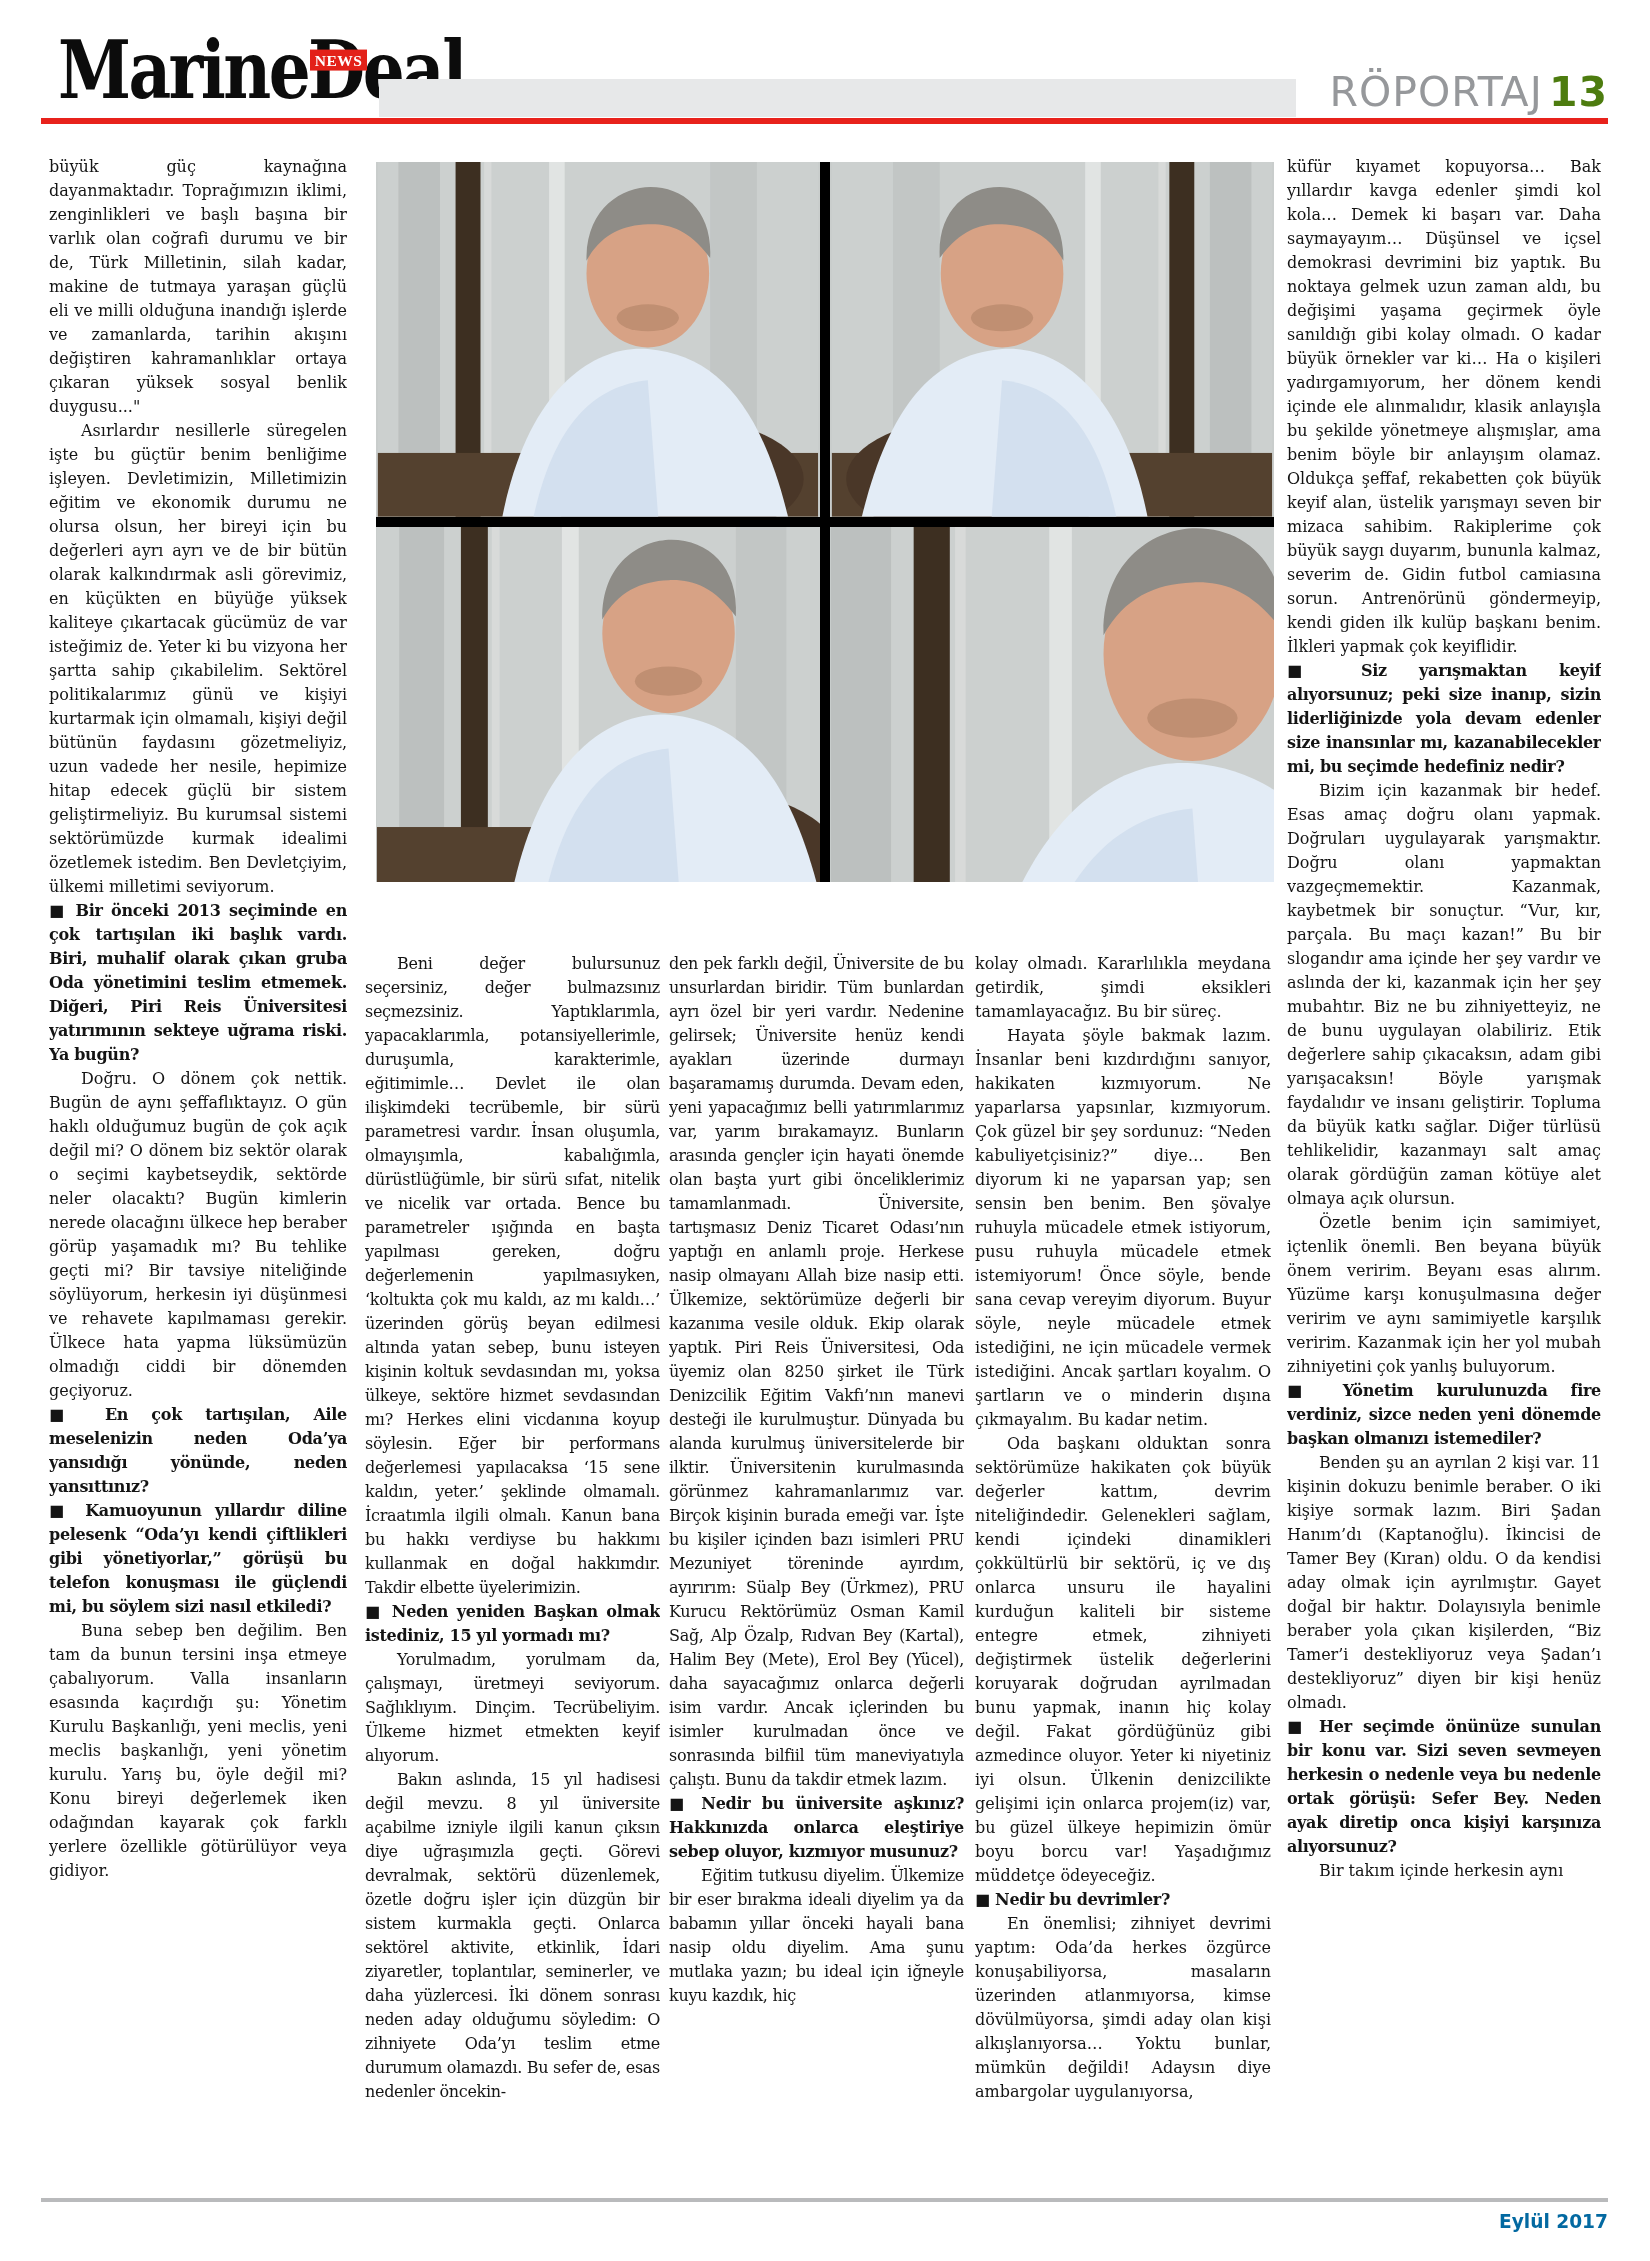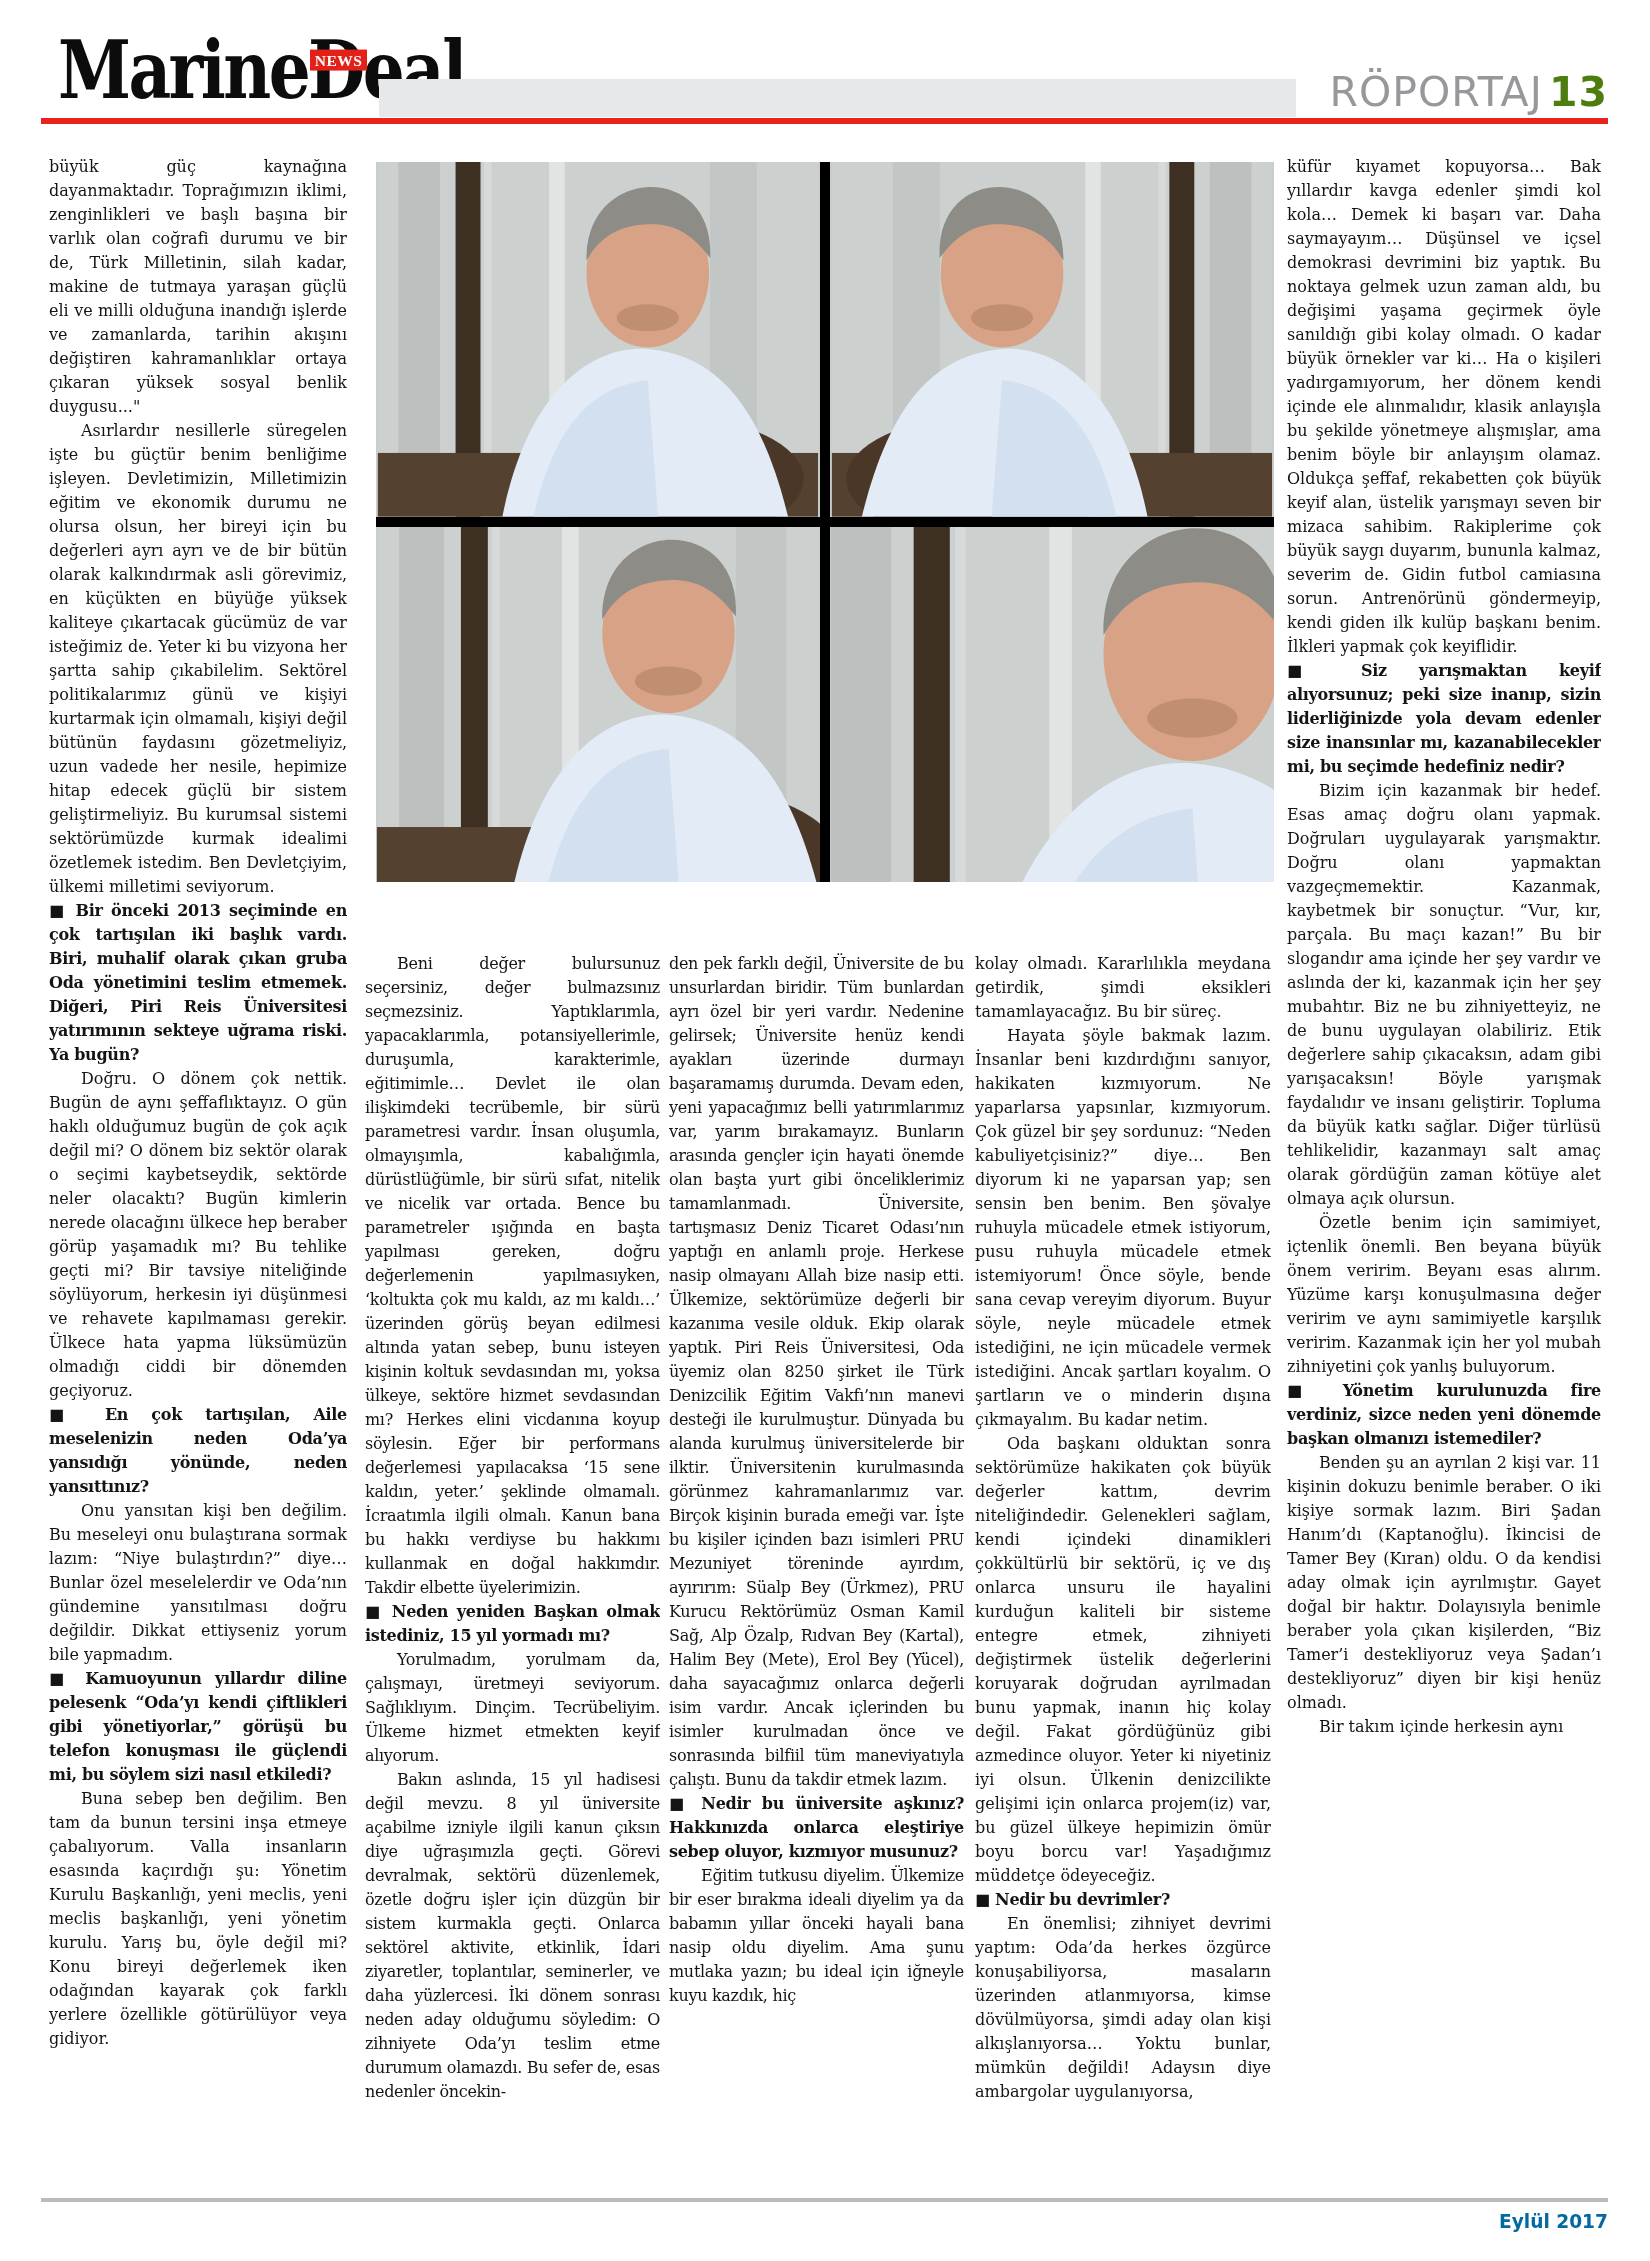--- a/index.html
+++ b/index.html
@@ -104,21 +104,20 @@
       </div>
   </div>
 
   <div id="col1" class="col">
 
   <p class="para p-lead">büyük güç kaynağına dayanmaktadır. Toprağımızın iklimi, zenginlikleri ve başlı başına bir varlık olan coğrafi durumu ve bir de, Türk Milletinin, silah kadar, makine de tutmaya yaraşan güçlü eli ve milli olduğuna inandığı işlerde ve zamanlarda, tarihin akışını değiştiren kahramanlıklar ortaya çıkaran yüksek sosyal benlik duygusu..."</p>
       <p class="para p-body">Asırlardır nesillerle süregelen işte bu güçtür benim benliğime işleyen. Devletimizin, Milletimizin eğitim ve ekonomik durumu ne olursa olsun, her bireyi için bu değerleri ayrı ayrı ve de bir bütün olarak kalkındırmak asli görevimiz, en küçükten en büyüğe yüksek kaliteye çıkartacak gücümüz de var isteğimiz de. Yeter ki bu vizyona her şartta sahip çıkabilelim. Sektörel politikalarımız günü ve kişiyi kurtarmak için olmamalı, kişiyi değil bütünün faydasını gözetmeliyiz, uzun vadede her nesile, hepimize hitap edecek güçlü bir sistem geliştirmeliyiz. Bu kurumsal sistemi sektörümüzde kurmak idealimi özetlemek istedim. Ben Devletçiyim, ülkemi milletimi seviyorum.</p>
       <p class="para p-q">■ Bir önceki 2013 seçiminde en çok tartışılan iki başlık vardı. Biri, muhalif olarak çıkan gruba Oda yönetimini teslim etmemek. Diğeri, Piri Reis Üniversitesi yatırımının sekteye uğrama riski. Ya bugün?</p>
       <p class="para p-body">Doğru. O dönem çok nettik. Bugün de aynı şeffaflıktayız. O gün haklı olduğumuz bugün de çok açık değil mi? O dönem biz sektör olarak o seçimi kaybetseydik, sektörde neler olacaktı? Bugün kimlerin nerede olacağını ülkece hep beraber görüp yaşamadık mı? Bu tehlike geçti mi? Bir tavsiye niteliğinde söylüyorum, herkesin iyi düşünmesi ve rehavete kapılmaması gerekir. Ülkece hata yapma lüksümüzün olmadığı ciddi bir dönemden geçiyoruz.</p>
       <p class="para p-q">■ En çok tartışılan, Aile meselenizin neden Oda’ya yansıdığı yönünde, neden yansıttınız?</p>
-      <p class="para p-body">Onu yansıtan kişi ben değilim. Bu meseleyi onu bulaştırana sormak lazım: “Niye bulaştırdın?” diye… Bunlar özel meselelerdir ve Oda’nın gündemine yansıtılması doğru değildir. Dikkat ettiyseniz yorum bile yapmadım.</p>
       <p class="para p-q">■ Kamuoyunun yıllardır diline pelesenk “Oda’yı kendi çiftlikleri gibi yönetiyorlar,” görüşü bu telefon konuşması ile güçlendi mi, bu söylem sizi nasıl etkiledi?</p>
       <p class="para p-body">Buna sebep ben değilim. Ben tam da bunun tersini inşa etmeye çabalıyorum. Valla insanların esasında kaçırdığı şu: Yönetim Kurulu Başkanlığı, yeni meclis, yeni meclis başkanlığı, yeni yönetim kurulu. Yarış bu, öyle değil mi? Konu bireyi değerlemek iken odağından kayarak çok farklı yerlere özellikle götürülüyor veya gidiyor.</p>
     </div>
   <div id="col2" class="col">
 
   <p class="para p-body">Beni değer bulursunuz seçersiniz, değer bulmazsınız seçmezsiniz. Yaptıklarımla, yapacaklarımla, potansiyellerimle, duruşumla, karakterimle, eğitimimle… Devlet ile olan ilişkimdeki tecrübemle, bir sürü parametresi vardır. İnsan oluşumla, olmayışımla, kabalığımla, dürüstlüğümle, bir sürü sıfat, nitelik ve nicelik var ortada. Bence bu parametreler ışığında en başta yapılması gereken, doğru değerlemenin yapılmasıyken, ‘koltukta çok mu kaldı, az mı kaldı…’ üzerinden görüş beyan edilmesi altında yatan sebep, bunu isteyen kişinin koltuk sevdasından mı, yoksa ülkeye, sektöre hizmet sevdasından mı? Herkes elini vicdanına koyup söylesin. Eğer bir performans değerlemesi yapılacaksa ‘15 sene kaldın, yeter.’ şeklinde olmamalı. İcraatımla ilgili olmalı. Kanun bana bu hakkı verdiyse bu hakkımı kullanmak en doğal hakkımdır. Takdir elbette üyelerimizin.</p>
       <p class="para p-q">■ Neden yeniden Başkan olmak istediniz, 15 yıl yormadı mı?</p>
       <p class="para p-body">Yorulmadım, yorulmam da, çalışmayı, üretmeyi seviyorum. Sağlıklıyım. Dinçim. Tecrübeliyim. Ülkeme hizmet etmekten keyif alıyorum.</p>
       <p class="para p-body">Bakın aslında, 15 yıl hadisesi değil mevzu. 8 yıl üniversite açabilme izniyle ilgili kanun çıksın diye uğraşımızla geçti. Görevi devralmak, sektörü düzenlemek, özetle doğru işler için düzgün bir sistem kurmakla geçti. Onlarca sektörel aktivite, etkinlik, İdari ziyaretler, toplantılar, seminerler, ve daha yüzlercesi. İki dönem sonrası neden aday olduğumu söyledim: O zihniyete Oda’yı teslim etme durumum olamazdı. Bu sefer de, esas nedenler öncekin-</p>
     </div>
@@ -137,20 +136,21 @@
       <p class="para p-body">En önemlisi; zihniyet devrimi yaptım: Oda’da herkes özgürce konuşabiliyorsa, masaların üzerinden atlanmıyorsa, kimse dövülmüyorsa, şimdi aday olan kişi alkışlanıyorsa… Yoktu bunlar, mümkün değildi! Adaysın diye ambargolar uygulanıyorsa,</p>
     </div>
   <div id="col5" class="col">
 
   <p class="para p-lead">küfür kıyamet kopuyorsa… Bak yıllardır kavga edenler şimdi kol kola… Demek ki başarı var. Daha saymayayım… Düşünsel ve içsel demokrasi devrimini biz yaptık. Bu noktaya gelmek uzun zaman aldı, bu değişimi yaşama geçirmek öyle sanıldığı gibi kolay olmadı. O kadar büyük örnekler var ki… Ha o kişileri yadırgamıyorum, her dönem kendi içinde ele alınmalıdır, klasik anlayışla bu şekilde yönetmeye alışmışlar, ama benim böyle bir anlayışım olamaz. Oldukça şeffaf, rekabetten çok büyük keyif alan, üstelik yarışmayı seven bir mizaca sahibim. Rakiplerime çok büyük saygı duyarım, bununla kalmaz, severim de. Gidin futbol camiasına sorun. Antrenörünü göndermeyip, kendi giden ilk kulüp başkanı benim. İlkleri yapmak çok keyiflidir.</p>
       <p class="para p-q">■ Siz yarışmaktan keyif alıyorsunuz; peki size inanıp, sizin liderliğinizde yola devam edenler size inansınlar mı, kazanabilecekler mi, bu seçimde hedefiniz nedir?</p>
       <p class="para p-body">Bizim için kazanmak bir hedef. Esas amaç doğru olanı yapmak. Doğruları uygulayarak yarışmaktır. Doğru olanı yapmaktan vazgeçmemektir. Kazanmak, kaybetmek bir sonuçtur. “Vur, kır, parçala. Bu maçı kazan!” Bu bir slogandır ama içinde her şey vardır ve aslında der ki, kazanmak için her şey mubahtır. Biz ne bu zihniyetteyiz, ne de bunu uygulayan olabiliriz. Etik değerlere sahip çıkacaksın, adam gibi yarışacaksın! Böyle yarışmak faydalıdır ve insanı geliştirir. Topluma da büyük katkı sağlar. Diğer türlüsü tehlikelidir, kazanmayı salt amaç olarak gördüğün zaman kötüye alet olmaya açık olursun.</p>
       <p class="para p-body">Özetle benim için samimiyet, içtenlik önemli. Ben beyana büyük önem veririm. Beyanı esas alırım. Yüzüme karşı konuşulmasına değer veririm ve aynı samimiyetle karşılık veririm. Kazanmak için her yol mubah zihniyetini çok yanlış buluyorum.</p>
       <p class="para p-q">■ Yönetim kurulunuzda fire verdiniz, sizce neden yeni dönemde başkan olmanızı istemediler?</p>
       <p class="para p-body">Benden şu an ayrılan 2 kişi var. 11 kişinin dokuzu benimle beraber. O iki kişiye sormak lazım. Biri Şadan Hanım’dı (Kaptanoğlu). İkincisi de Tamer Bey (Kıran) oldu. O da kendisi aday olmak için ayrılmıştır. Gayet doğal bir haktır. Dolayısıyla benimle beraber yola çıkan kişilerden, “Biz Tamer’i destekliyoruz veya Şadan’ı destekliyoruz” diyen bir kişi henüz olmadı.</p>
+      <p class="para p-q">■ Her seçimde önünüze sunulan bir konu var. Sizi seven sevmeyen herkesin o nedenle veya bu nedenle ortak görüşü: Sefer Bey. Neden ayak diretip onca kişiyi karşınıza alıyorsunuz?</p>
       <p class="para p-body">Bir takım içinde herkesin aynı</p>
     </div>
 
   <div class="footrule"></div>
   <div class="footdate">Eylül 2017</div>
 
 </div>
 
 
 </body></html>

